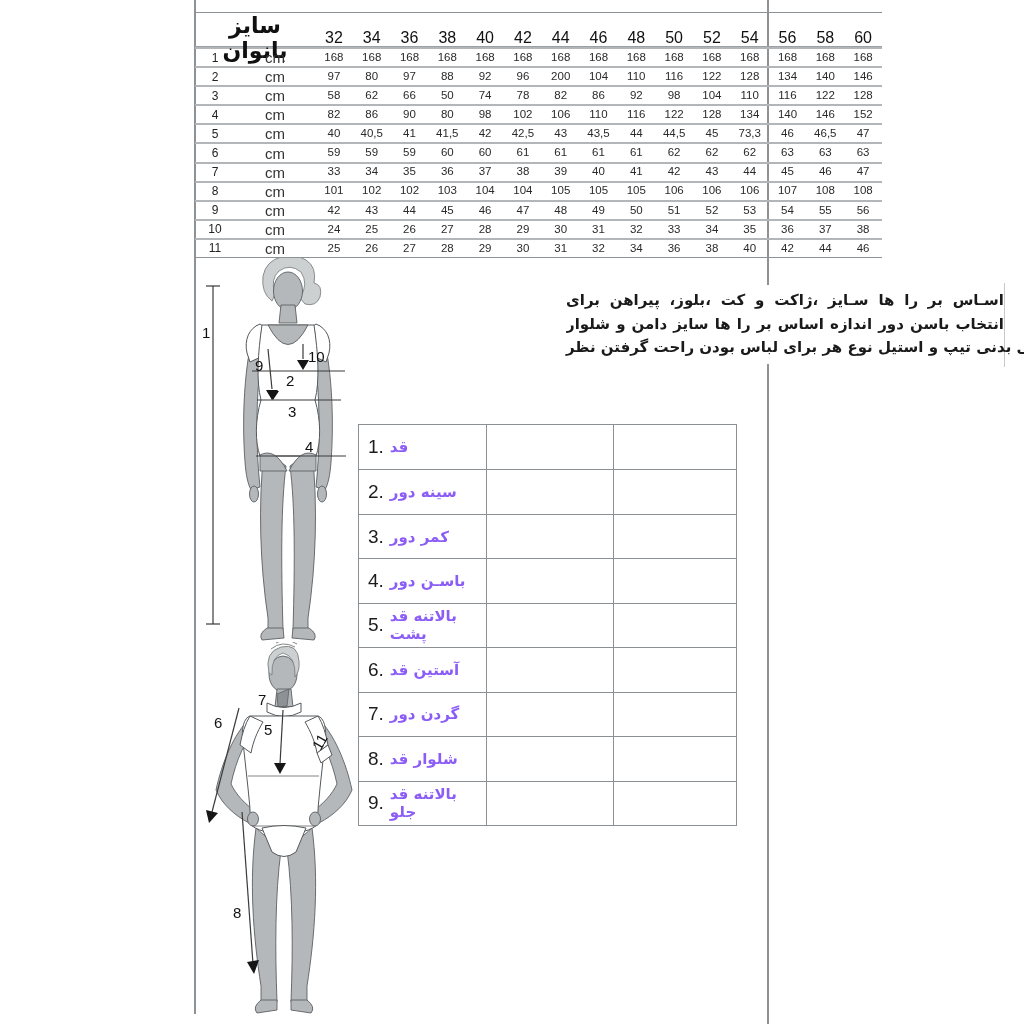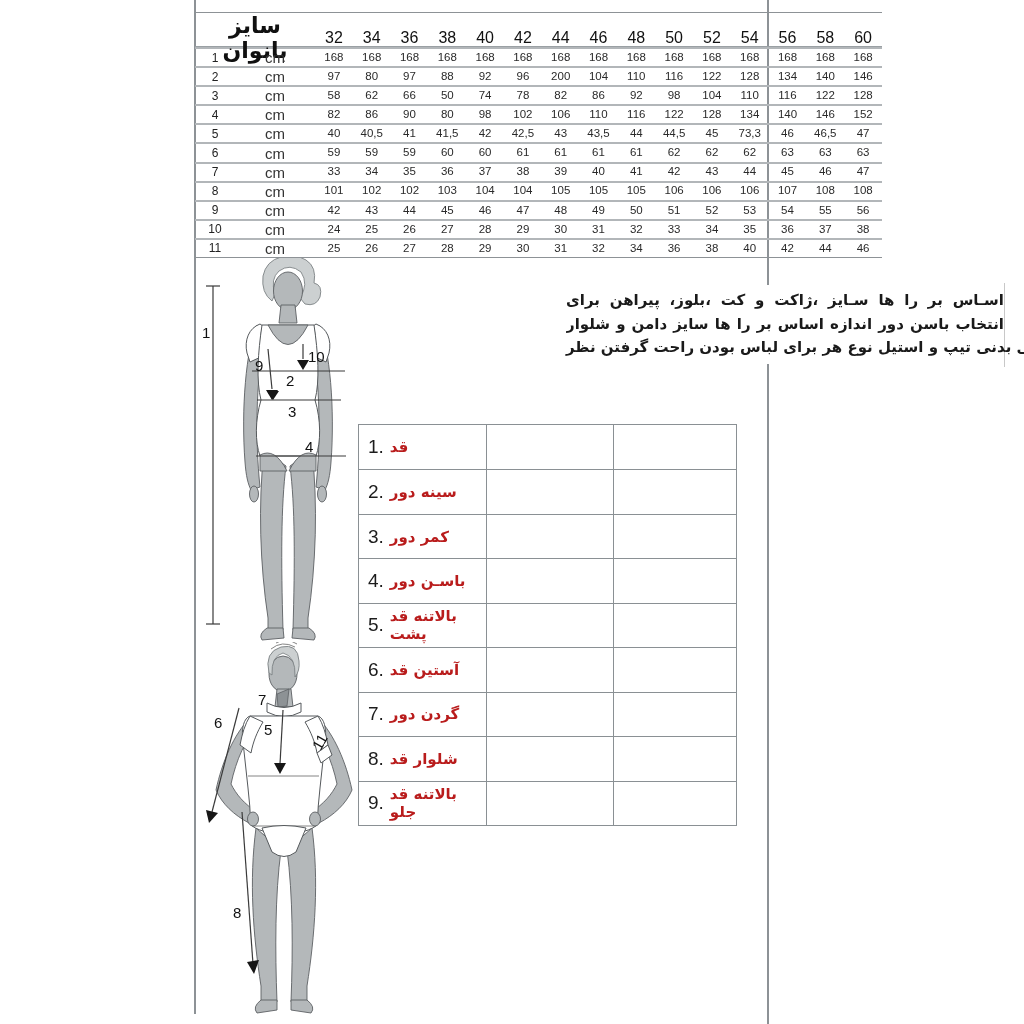--- a/index.html
+++ b/index.html
@@ -23,21 +23,21 @@
              font-family:"DejaVu Sans",sans-serif;font-weight:bold;font-size:15px;color:#1a1a1a;}
   .par-line{height:23.5px;line-height:23.5px;white-space:nowrap;}
   .par-just{text-align:justify;text-align-last:justify;white-space:normal;height:23.5px;overflow:hidden;}
   
   #measure-table{position:absolute;left:358px;top:424px;width:379px;
                  border:1px solid #8a9094;box-sizing:border-box;}
   .mt-row{display:grid;grid-template-columns:127px 127px 1fr;height:44.45px;box-sizing:border-box;}
   .mt-row + .mt-row{border-top:1px solid #8a9094;}
   .mt-label{display:flex;align-items:center;padding-left:9px;gap:6px;direction:ltr;}
   .mt-num{font-size:19px;color:#1c1c1c;font-family:"Liberation Sans",sans-serif;}
-  .mt-text{font-family:"DejaVu Sans",sans-serif;font-weight:bold;font-size:15px;color:#b91c1c;}
+  .mt-text{font-family:"DejaVu Sans",sans-serif;font-weight:bold;font-size:15px;color:#8b5cf6;}
   .mt-empty{border-left:1px solid #8a9094;}
   
   .fig{position:absolute;}
   .fig text{font-family:"Liberation Sans",sans-serif;font-size:15px;fill:#111;}
   .skin{fill:#b4b8ba;stroke:#5c6063;stroke-width:0.9;}
   .hair{fill:#ccd0d1;stroke:#7d8285;stroke-width:0.9;}
   .cloth{fill:#ffffff;stroke:#55595c;stroke-width:1;}
   .mline{stroke:#3a3a3a;stroke-width:1.2;fill:none;}
   .mthin{stroke:#666;stroke-width:0.8;fill:none;}
   .arrow{fill:#161616;stroke:none;}

